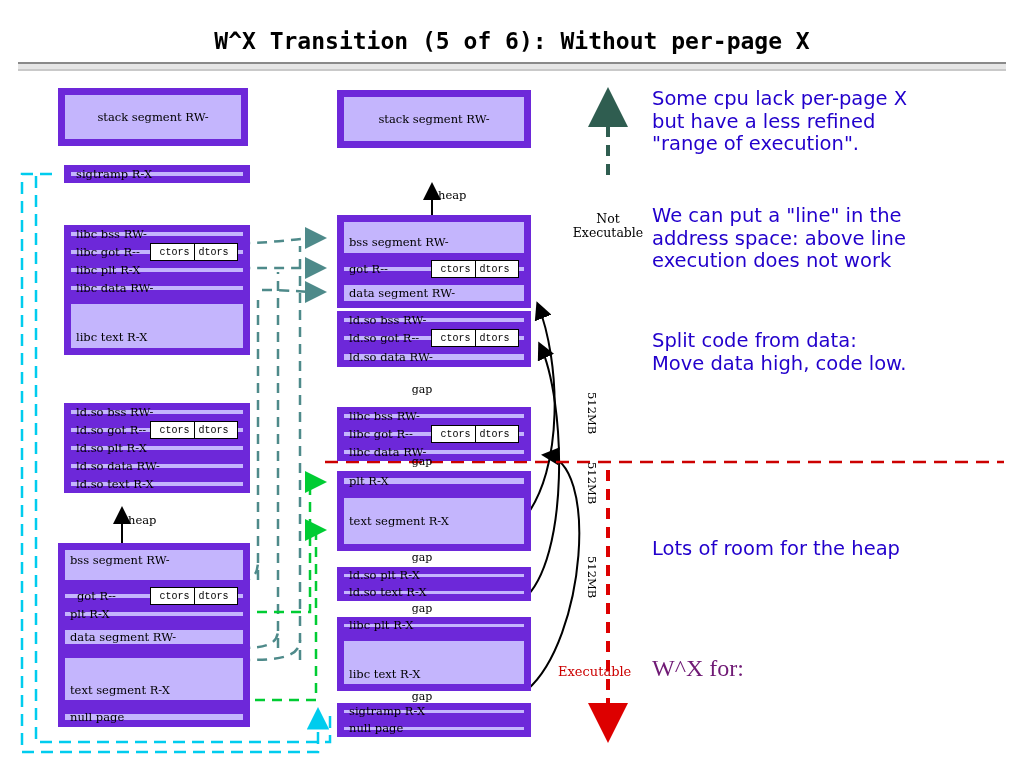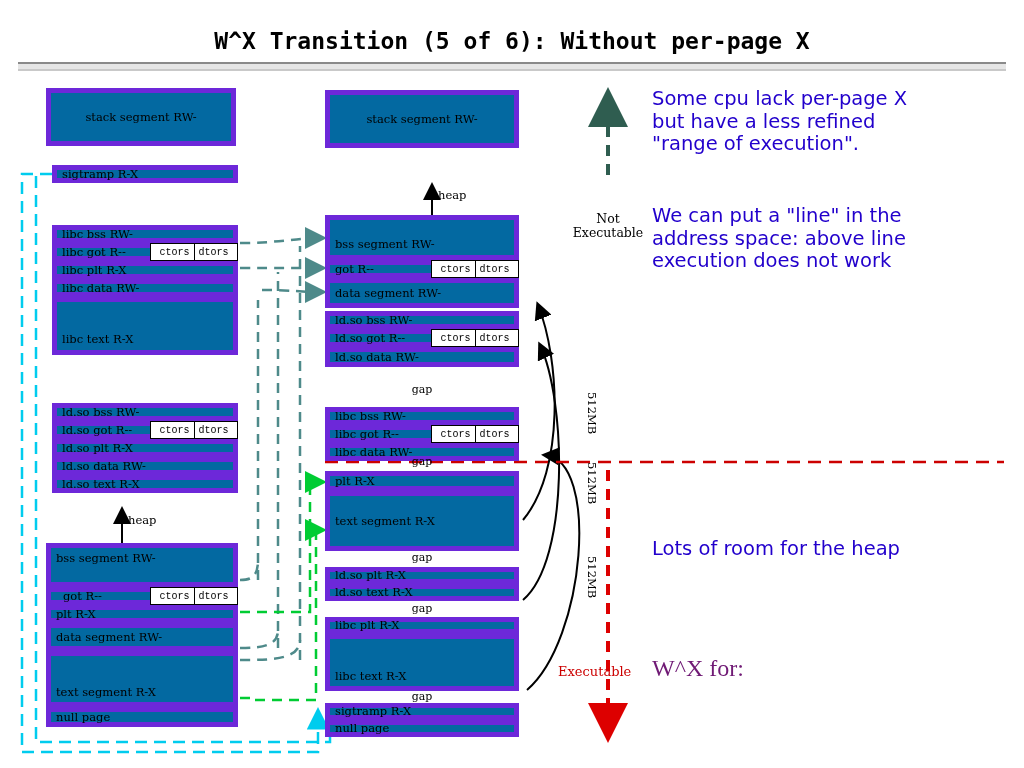--- a/index.html
+++ b/index.html
@@ -18,27 +18,27 @@
     font-weight:bold;font-size:23px;color:#000;letter-spacing:0px;
   }
   .title-rule{
     position:absolute;left:18px;top:62px;width:988px;height:5px;
     border-top:2px solid #8a8a8a;border-bottom:2px solid #c9c9c9;
     background:#e6e6e6;
   }
   .seg{
     position:absolute;
     box-sizing:border-box;
-    border:5px solid #6d28d9;
-    background:#0369a1;
+    border:7px solid #6d28d9;
+    background:#c4b5fd;
     font-size:11.5px;
     line-height:1.1;
     color:#000;
     padding-left:5px;
-    display:flex;align-items:center;
+    display:flex;align-items:center;margin-left:12px;
   }
   .lbl{
     position:absolute;
     font-size:11.5px;color:#000;
     white-space:nowrap;
   }
   .ctors{
     position:absolute;
     border:1px solid #000;
     background:#fff;
@@ -321,17 +321,19 @@
   <div class="vlabel" style="left:585px;top:462px;">512MB</div>
   <div class="vlabel" style="left:585px;top:556px;">512MB</div>
   <div class="execlbl" style="left:558px;top:664px;">Executable</div>
 
   <div class="note" style="left:652px;top:88px;width:360px;">Some cpu lack per-page X
 but have a less refined
 "range of execution".</div>
   <div class="note" style="left:652px;top:205px;width:370px;">We can put a "line" in the
 address space: above line
 execution does not work</div>
+  <div class="note" style="left:652px;top:330px;width:360px;">Split code from data:
+Move data high, code low.</div>
   <div class="note" style="left:652px;top:538px;width:360px;">Lots of room for the heap</div>
 
   <div class="wx-title" style="left:652px;top:655px;">W^X for:</div>
 
 </div>
 
 </body></html>

